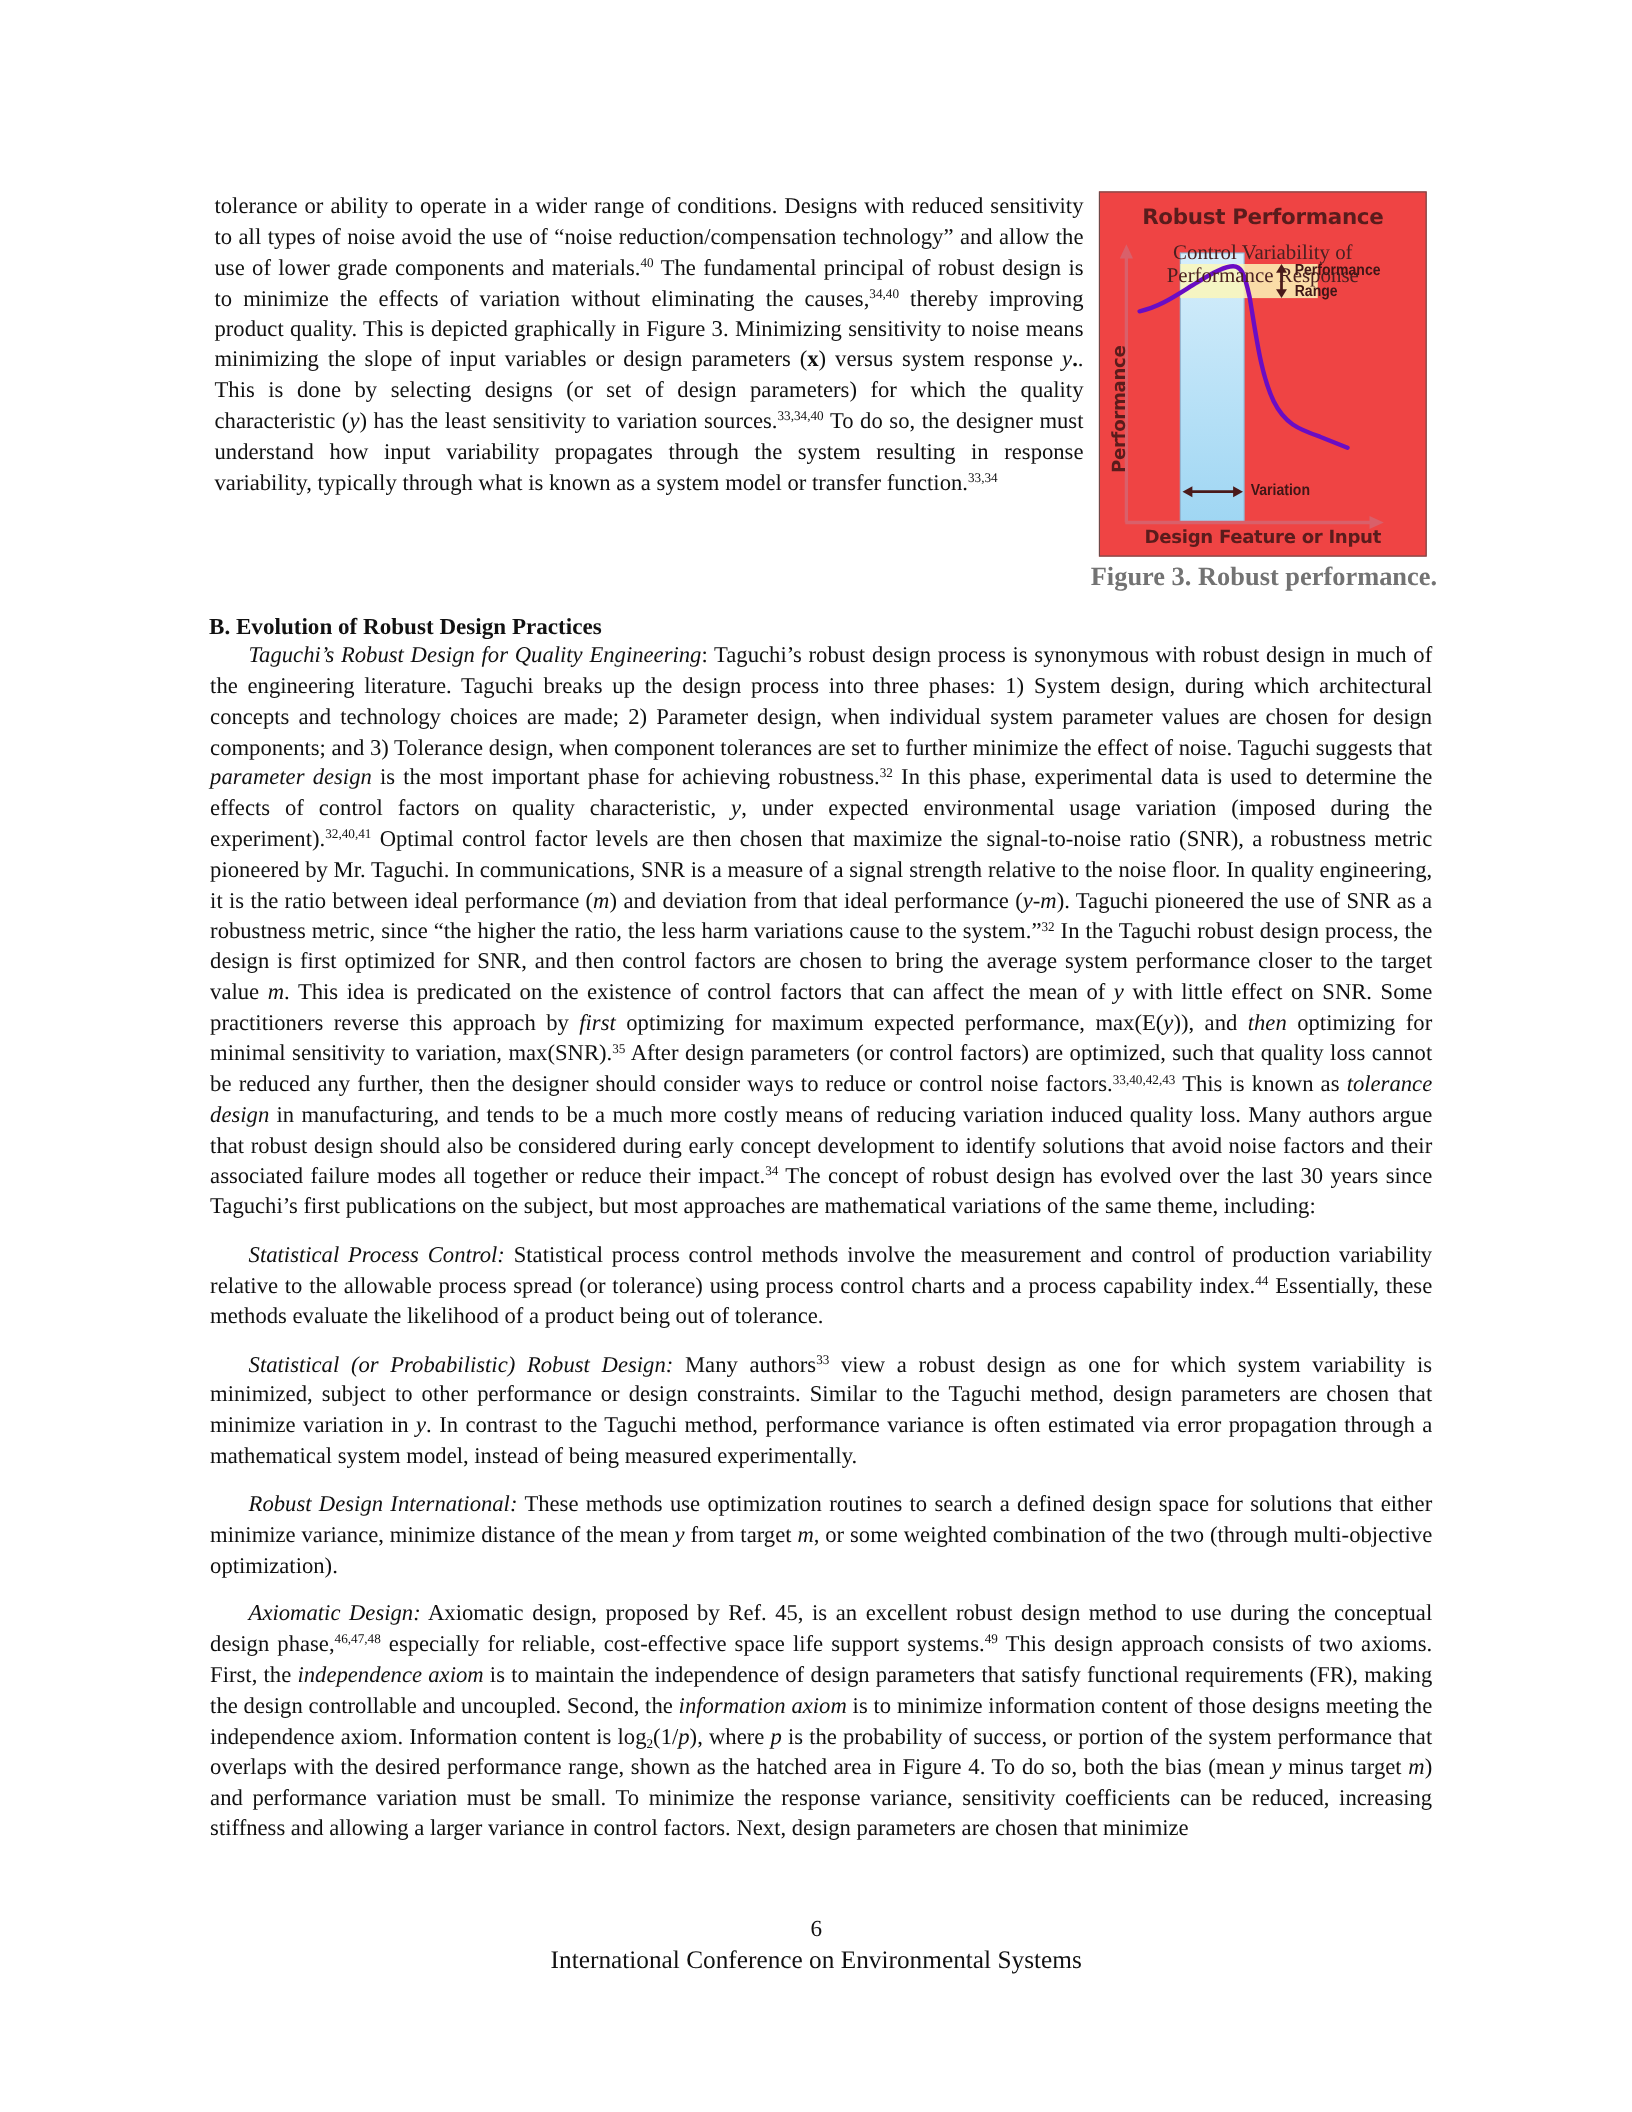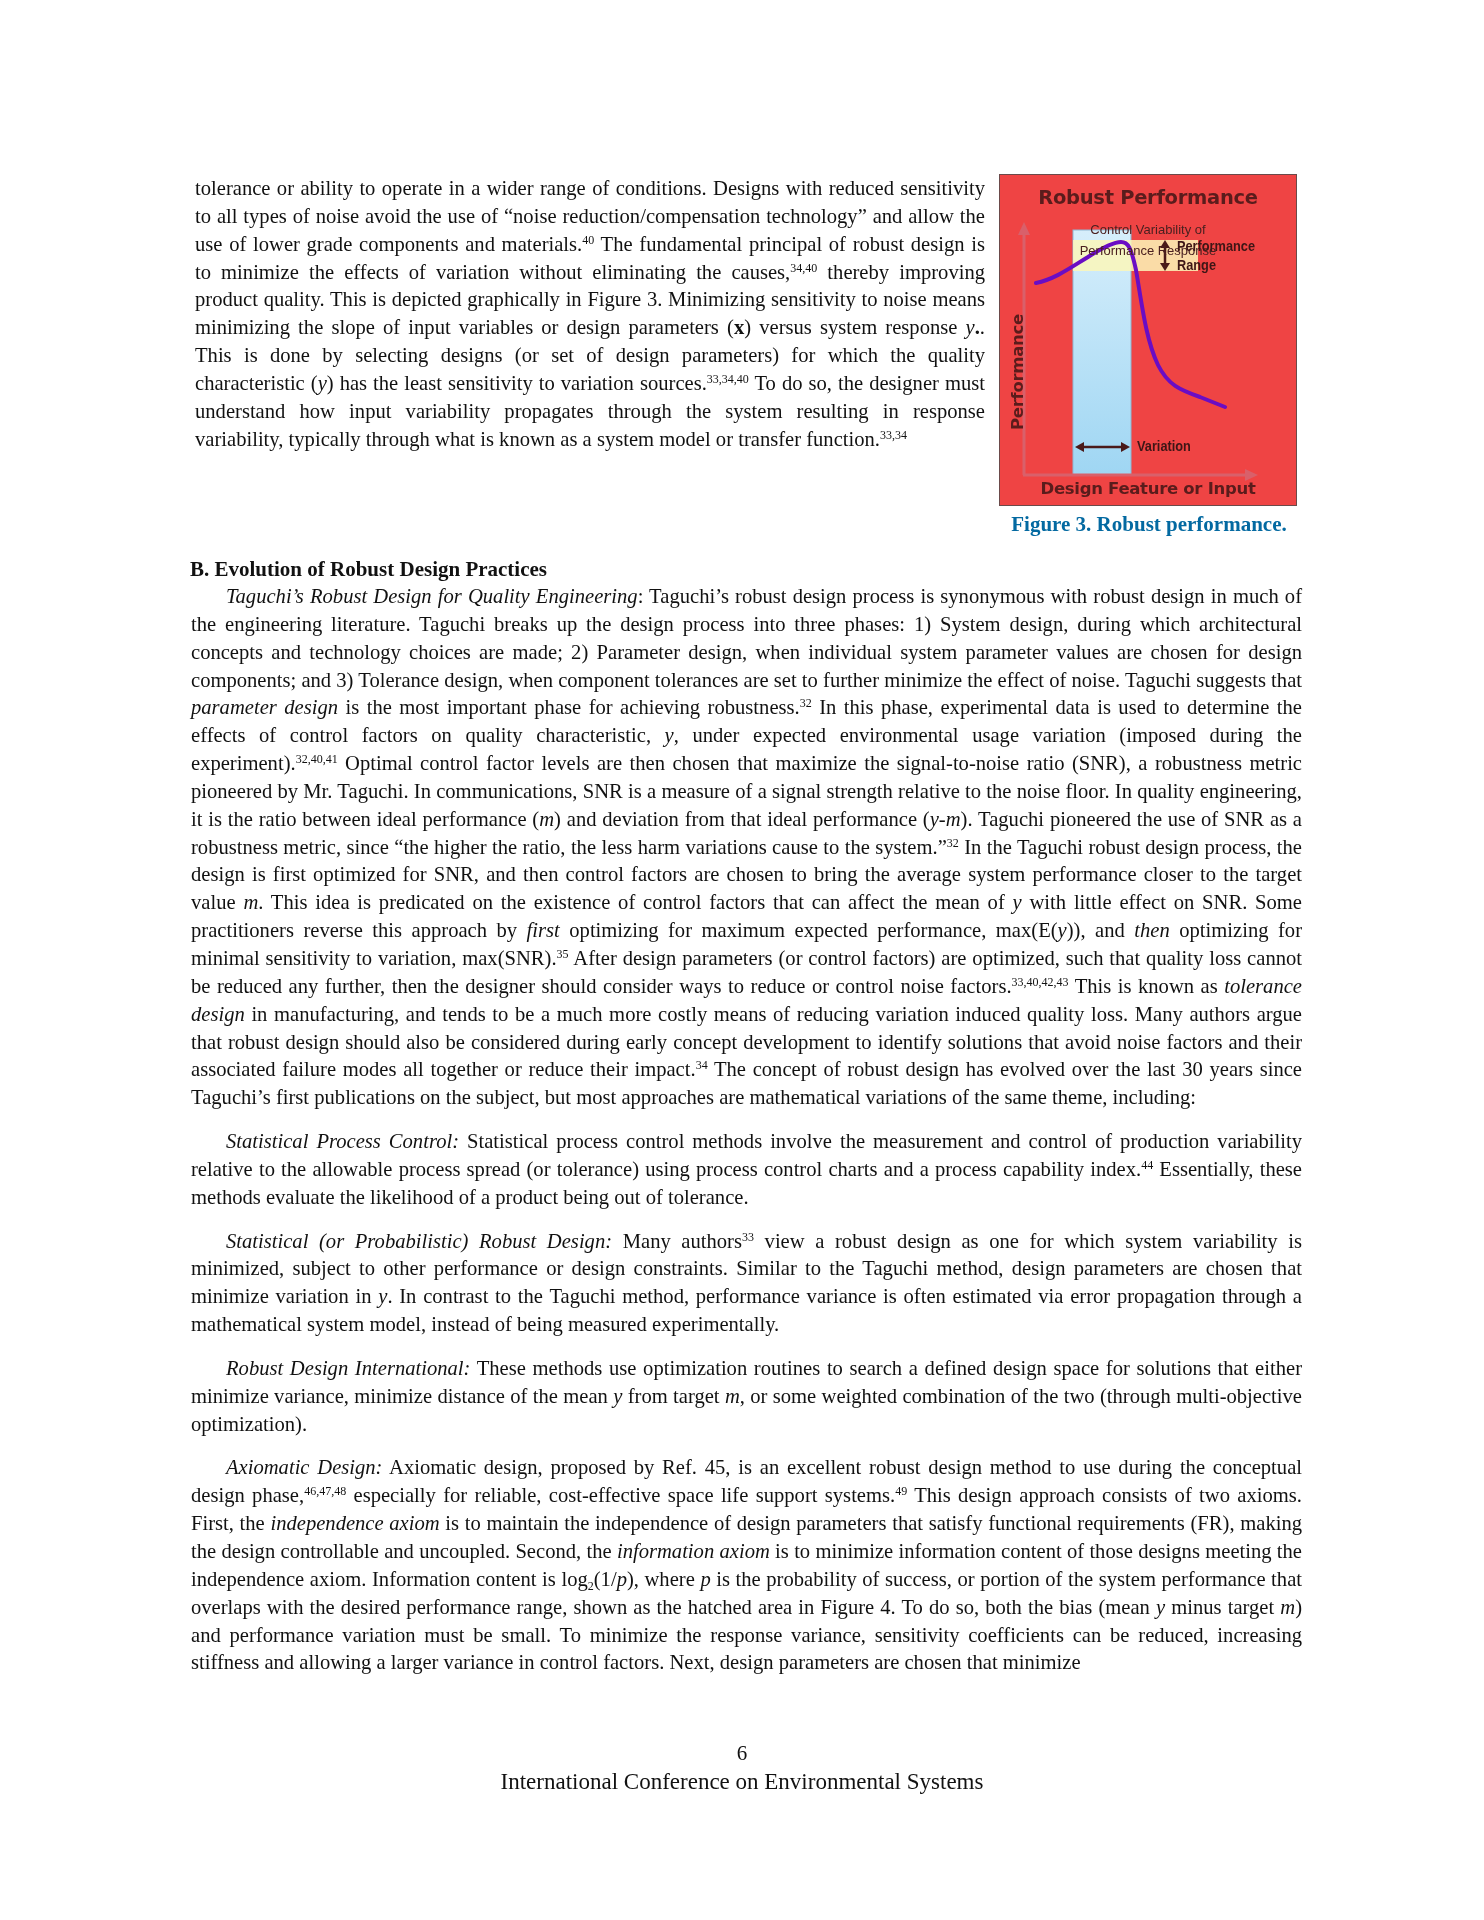--- a/index.html
+++ b/index.html
@@ -26,43 +26,43 @@
     background: #d9d9d9; border: 1.5px solid #6b4a4a; box-sizing: border-box;
   }
   .figure svg { position: absolute; left: 0; top: 0; }
   .fig-title {
     position: absolute; left: 0; width: 100%; top: 11px; text-align: center;
     font-family: "DejaVu Sans", "Liberation Sans", sans-serif; font-weight: bold;
     font-size: 19.5px; color: #5a1c1c; letter-spacing: -0.3px;
   }
   .fig-sub {
     position: absolute; left: 0; width: 100%; top: 44px; text-align: center;
-    font-family: Liberation Sans, sans-serif;
-    font-size: 13px; line-height: 21px; color: #4a2020;
+    font-family: Liberation Serif, serif;
+    font-size: 19px; line-height: 21px; color: #4a2020;
   }
   .fig-label {
     position: absolute; font-family: "Liberation Sans", "DejaVu Sans", sans-serif;
     font-weight: bold; font-size: 14.5px; line-height: 19px; color: #3e1616;
     transform: scaleX(0.88); transform-origin: left top;
   }
   .fig-axis-x {
     position: absolute; left: 0; width: 100%; top: 304px; text-align: center;
     font-family: "DejaVu Sans", "Liberation Sans", sans-serif; font-weight: bold;
     font-size: 16.5px; color: #5a1c1c; letter-spacing: -0.3px;
   }
   .fig-axis-y {
     position: absolute; left: 8px; top: 255px; width: 120px;
     transform: rotate(-90deg); transform-origin: left top;
     font-family: "DejaVu Sans", "Liberation Sans", sans-serif; font-weight: bold;
     font-size: 16.5px; color: #5a1c1c; white-space: nowrap; letter-spacing: -0.3px;
   }
   .caption {
     position: absolute; left: 985px; top: 512px; width: 328px; text-align: center;
     font-family: "Liberation Serif", "DejaVu Serif", serif; font-weight: bold;
-    font-size: 21px; color: #0369a1;
+    font-size: 24px; color: #737373;
   }
   .section-heading {
     position: absolute; left: 190px; top: 539px;
     font-family: "Liberation Serif", "DejaVu Serif", serif; font-weight: bold;
     font-size: 21px; line-height: 28px; color: #111; margin-top: 16px;
   }
   .body {
     position: absolute; left: 175px; top: 567px; width: 1143px;
   }
   .body p { margin: 16px; text-indent: 35px; }

